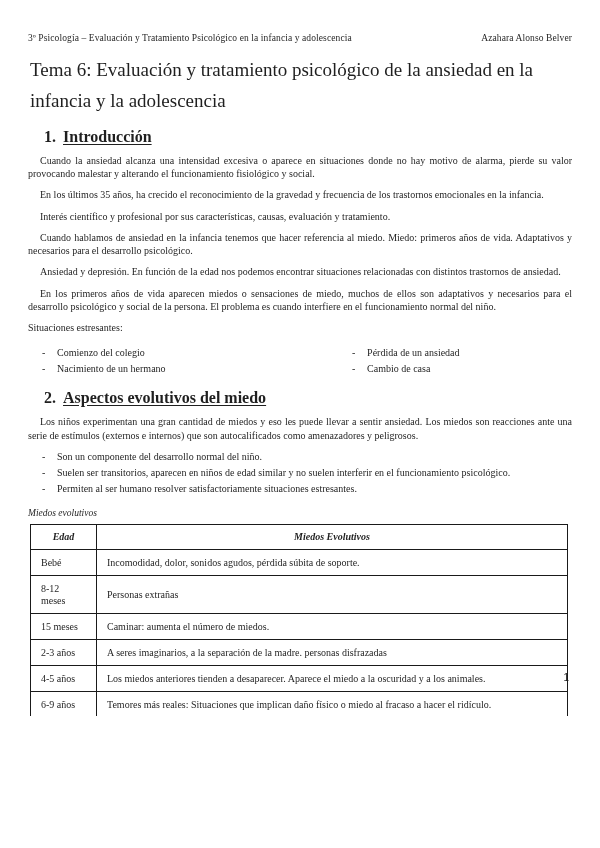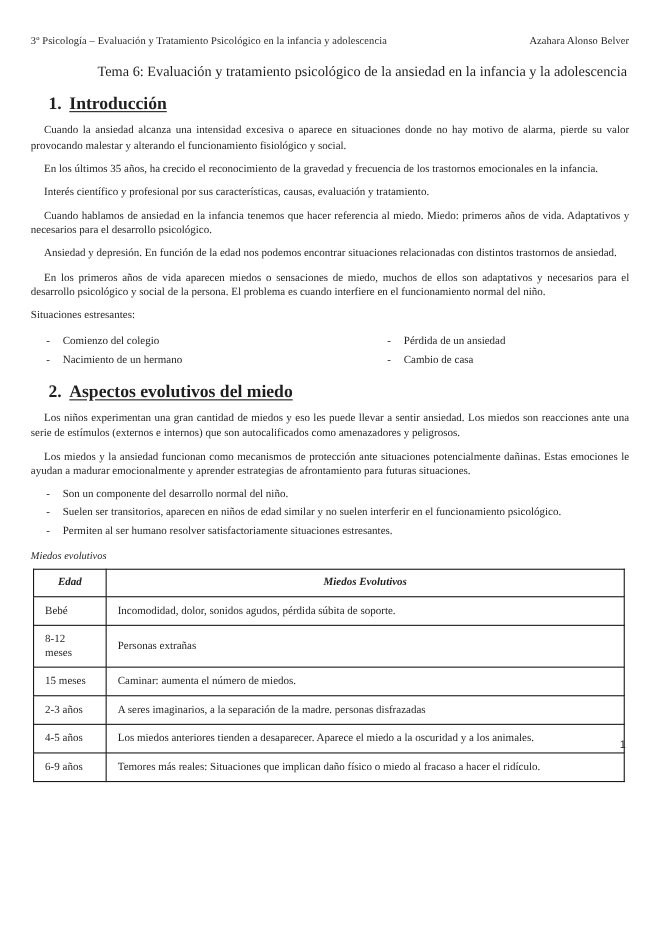--- a/index.html
+++ b/index.html
@@ -15,23 +15,23 @@
   }
   .header {
     display: flex;
     justify-content: space-between;
     align-items: baseline;
     padding: 33px 28px 0 28px;
     font-size: 9.5px;
     letter-spacing: 0.1px;
   }
   .title {
-    font-size: 13px;
+    font-size: 19px;
     font-weight: normal;
-    text-align: right;
+    text-align: left;
     line-height: 1.65;
     max-width: 540px;
     margin: 11px auto 4px auto;
   }
   .content { padding: 0 28px; }
   .sec {
     font-size: 16px;
     font-weight: bold;
     margin: 11px 0 4px 0;
     padding-left: 16px;
@@ -130,21 +130,20 @@
         <li><span class="dash">-</span><span>Pérdida de un ansiedad</span></li>
         <li><span class="dash">-</span><span>Cambio de casa</span></li>
       </ul>
     </div>
 
     <h2 class="sec">
       <span class="num">2.</span><span class="sec-text">Aspectos evolutivos del miedo</span>
     </h2>
 
     <p>Los niños experimentan una gran cantidad de miedos y eso les puede llevar a sentir ansiedad. Los miedos son reacciones ante una serie de estímulos (externos e internos) que son autocalificados como amenazadores y peligrosos.</p>
-    <p>Los miedos y la ansiedad funcionan como mecanismos de protección ante situaciones potencialmente dañinas. Estas emociones le ayudan a madurar emocionalmente y aprender estrategias de afrontamiento para futuras situaciones.</p>
 
 
     <ul class="dashlist full">
       <li><span class="dash">-</span><span>Son un componente del desarrollo normal del niño.</span></li>
       <li><span class="dash">-</span><span>Suelen ser transitorios, aparecen en niños de edad similar y no suelen interferir en el funcionamiento psicológico.</span></li>
       <li><span class="dash">-</span><span>Permiten al ser humano resolver satisfactoriamente situaciones estresantes.</span></li>
     </ul>
 
     <p class="caption">Miedos evolutivos</p>
 

